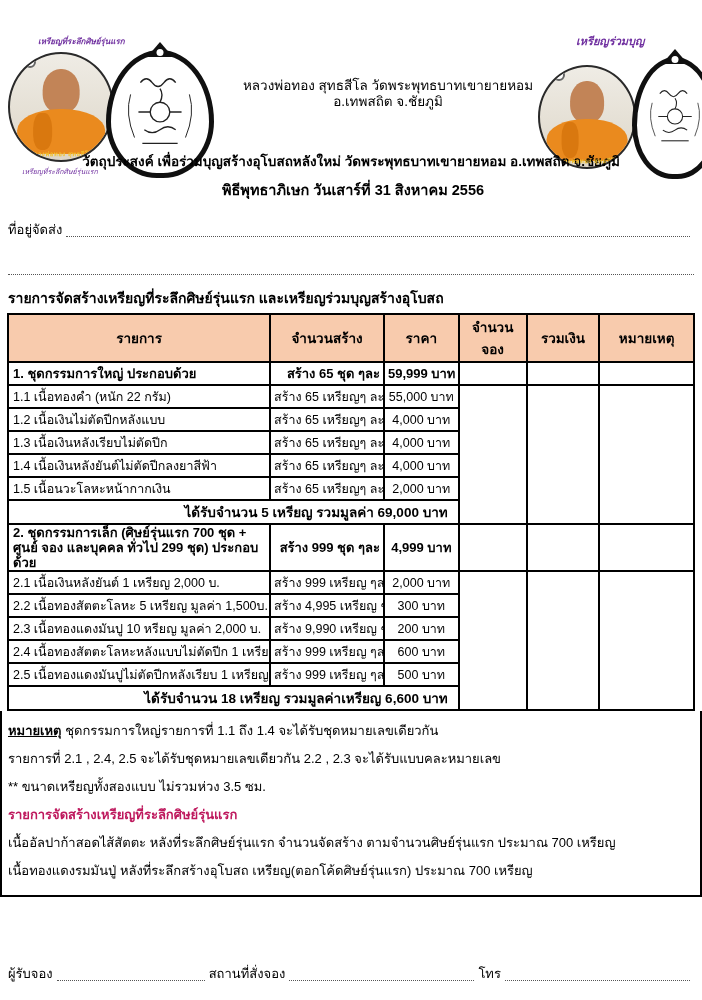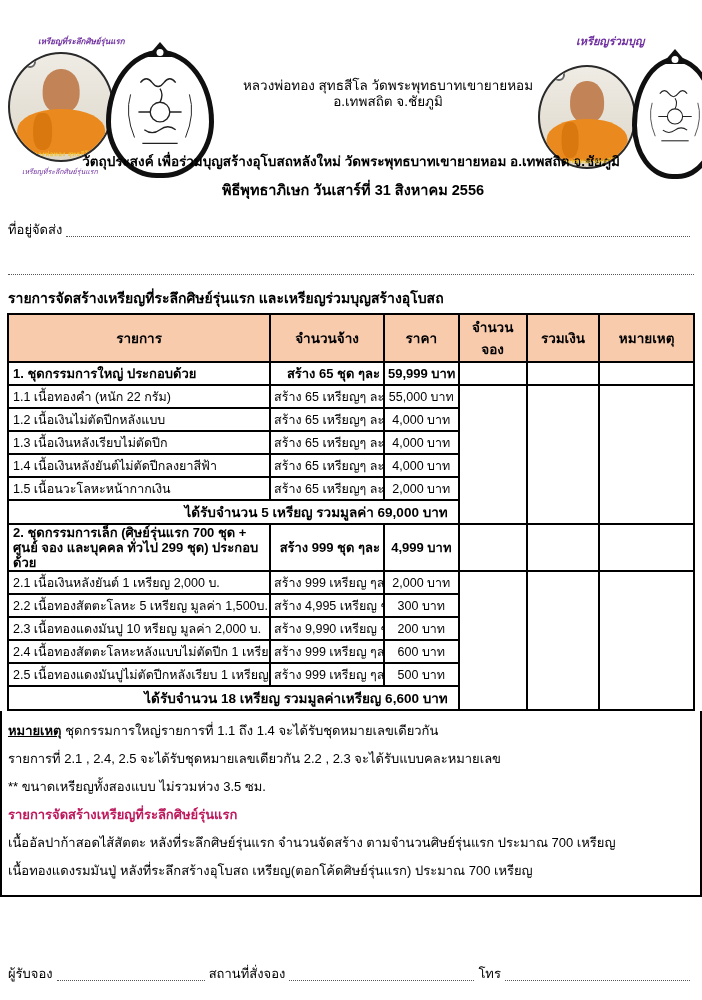--- a/index.html
+++ b/index.html
@@ -174,21 +174,21 @@
         <col class="c1">
         <col class="c2">
         <col class="c3">
         <col class="c4">
         <col class="c5">
         <col class="c6">
       </colgroup>
     <tbody>
         <tr>
       <th>รายการ</th>
-      <th>จำนวนจ้าง</th>
+      <th>จำนวนสร้าง</th>
       <th>ราคา</th>
       <th>จำนวนจอง</th>
       <th>รวมเงิน</th>
       <th>หมายเหตุ</th>
     </tr>
     <tr class="sect">
       <td class="item">1. ชุดกรรมการใหญ่ ประกอบด้วย</td>
       <td class="qty">สร้าง 65 ชุด ๆละ</td>
       <td class="price">59,999 บาท</td>
       <td></td>

